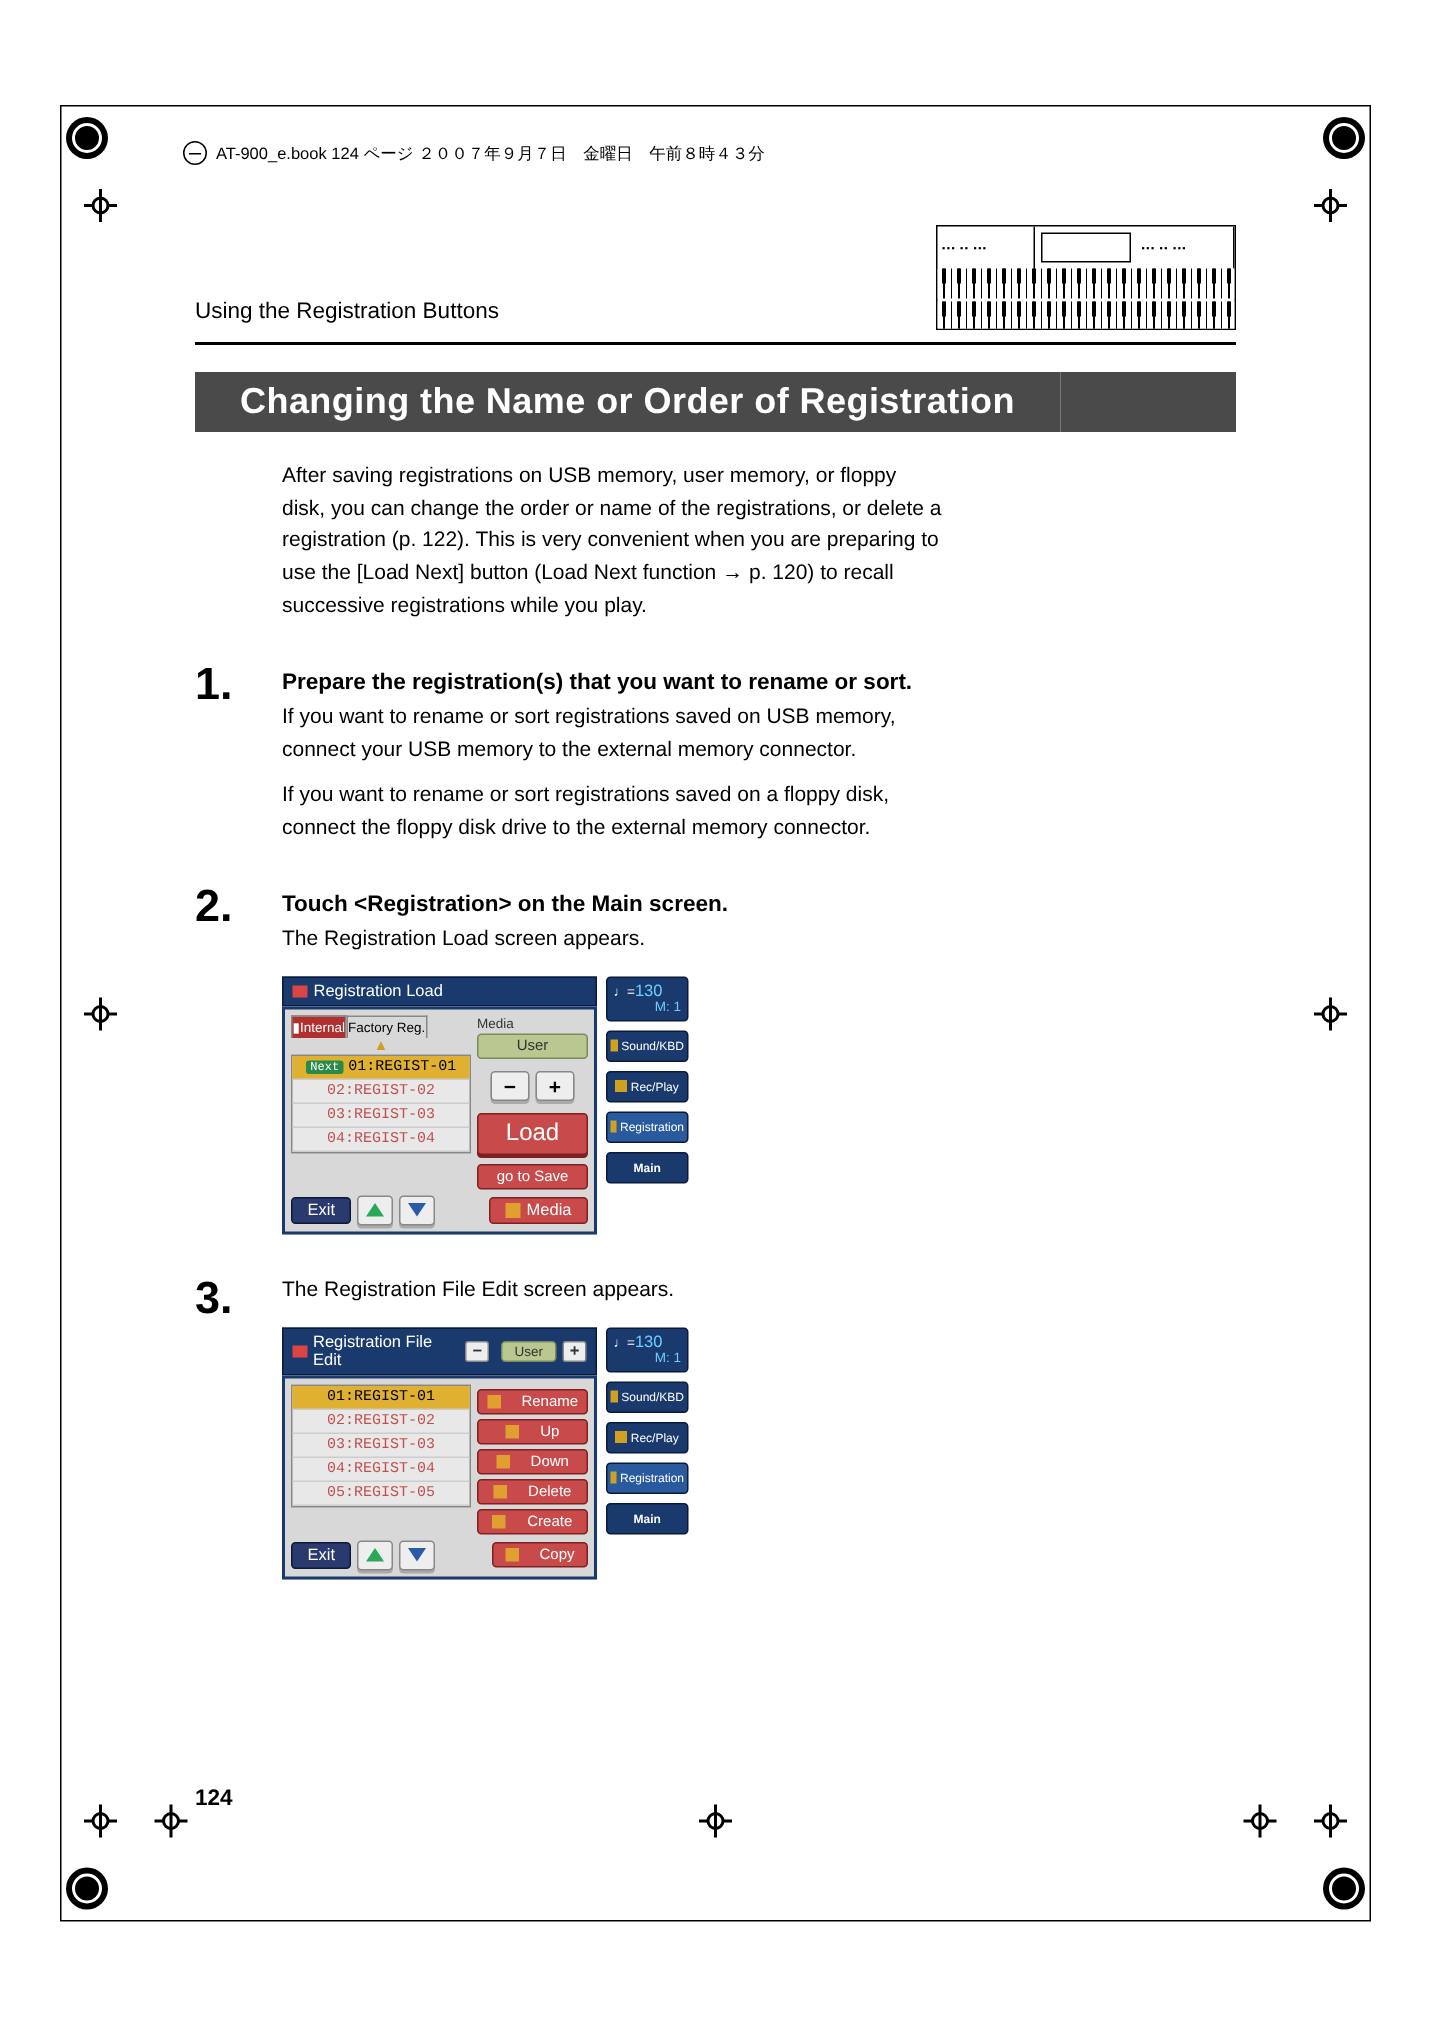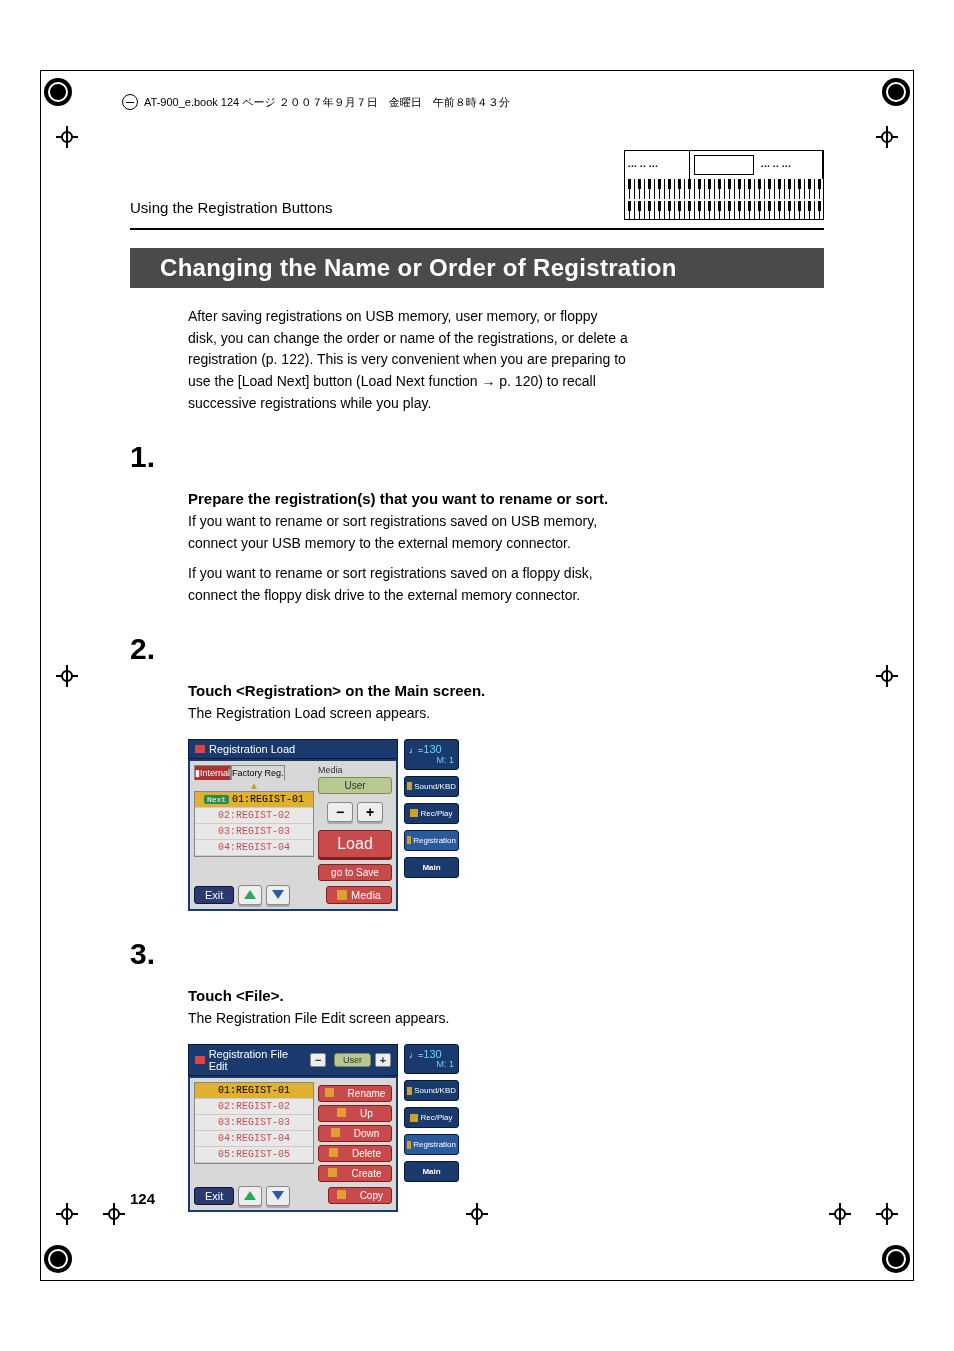--- a/index.html
+++ b/index.html
@@ -118,21 +118,21 @@
     display: flex;
     margin-top: 26px;
     align-items: flex-start;
   }
   .step-num {
     font-size: 30px;
     font-weight: 700;
     width: 58px;
     flex: none;
   }
-  .step-body { flex:1; max-width: 450px; margin-top: 44px; }
+  .step-body { flex:1; max-width: 450px; }
   .step-title {
     font-size: 15px;
     font-weight: 700;
     margin-top: 6px;
     margin-bottom: 4px;
   }
   .step-text {
     font-size: 14px;
     font-weight: 300;
     line-height: 1.55;
@@ -234,21 +234,21 @@
     display:flex; align-items:center; justify-content:center; gap:2px;
   }
   .side-btn.sel { background:#2a5a9e; }
   .side-btn .si { width:8px; height:8px; background:#d0a020; }
   .side-btn.main { font-weight:700; }
 
   
   .action-btn {
     background:#c94a4a; color:#fff; border:1px solid #802020; border-radius:3px;
     padding:2px 0; font-size:10px; text-align:center; margin-top:3px;
-    display:flex; justify-content:center; gap:14px;
+    display:flex; align-items:center; justify-content:center; gap:14px;
   }
   .action-btn .ai { width:9px; height:9px; background:#e0a030; }
   .fe-title { display:flex; align-items:center; gap:4px; }
   .pm-title { width:16px; height:14px; background:#eee; border:1px solid #888; border-radius:2px;
     display:flex; align-items:center; justify-content:center; font-size:11px; font-weight:700; color:#333;}
   .user-toolbar { display:flex; gap:4px; align-items:center; }
 
   .page-num {
     position: absolute;
     bottom: 144px; left: 130px;
@@ -404,21 +404,20 @@
             </div>
           <div class="side-btn main">Main</div>
         </div>
       </div>
     </div>
   </div>
 
   <div class="step">
     <div class="step-num">3.</div>
     <div class="step-body">
-      <div class="step-title">Touch &lt;File&gt;.</div>
       <div class="step-text">The Registration File Edit screen appears.</div>
 
       <div class="ui-shot">
         <div class="ui-main">
           <div class="panel-title">
             <span class="pt-icon"></span>
             <span class="fe-title">
               <span>Registration File Edit</span>
               <span class="pm-title">−</span>
             </span>

